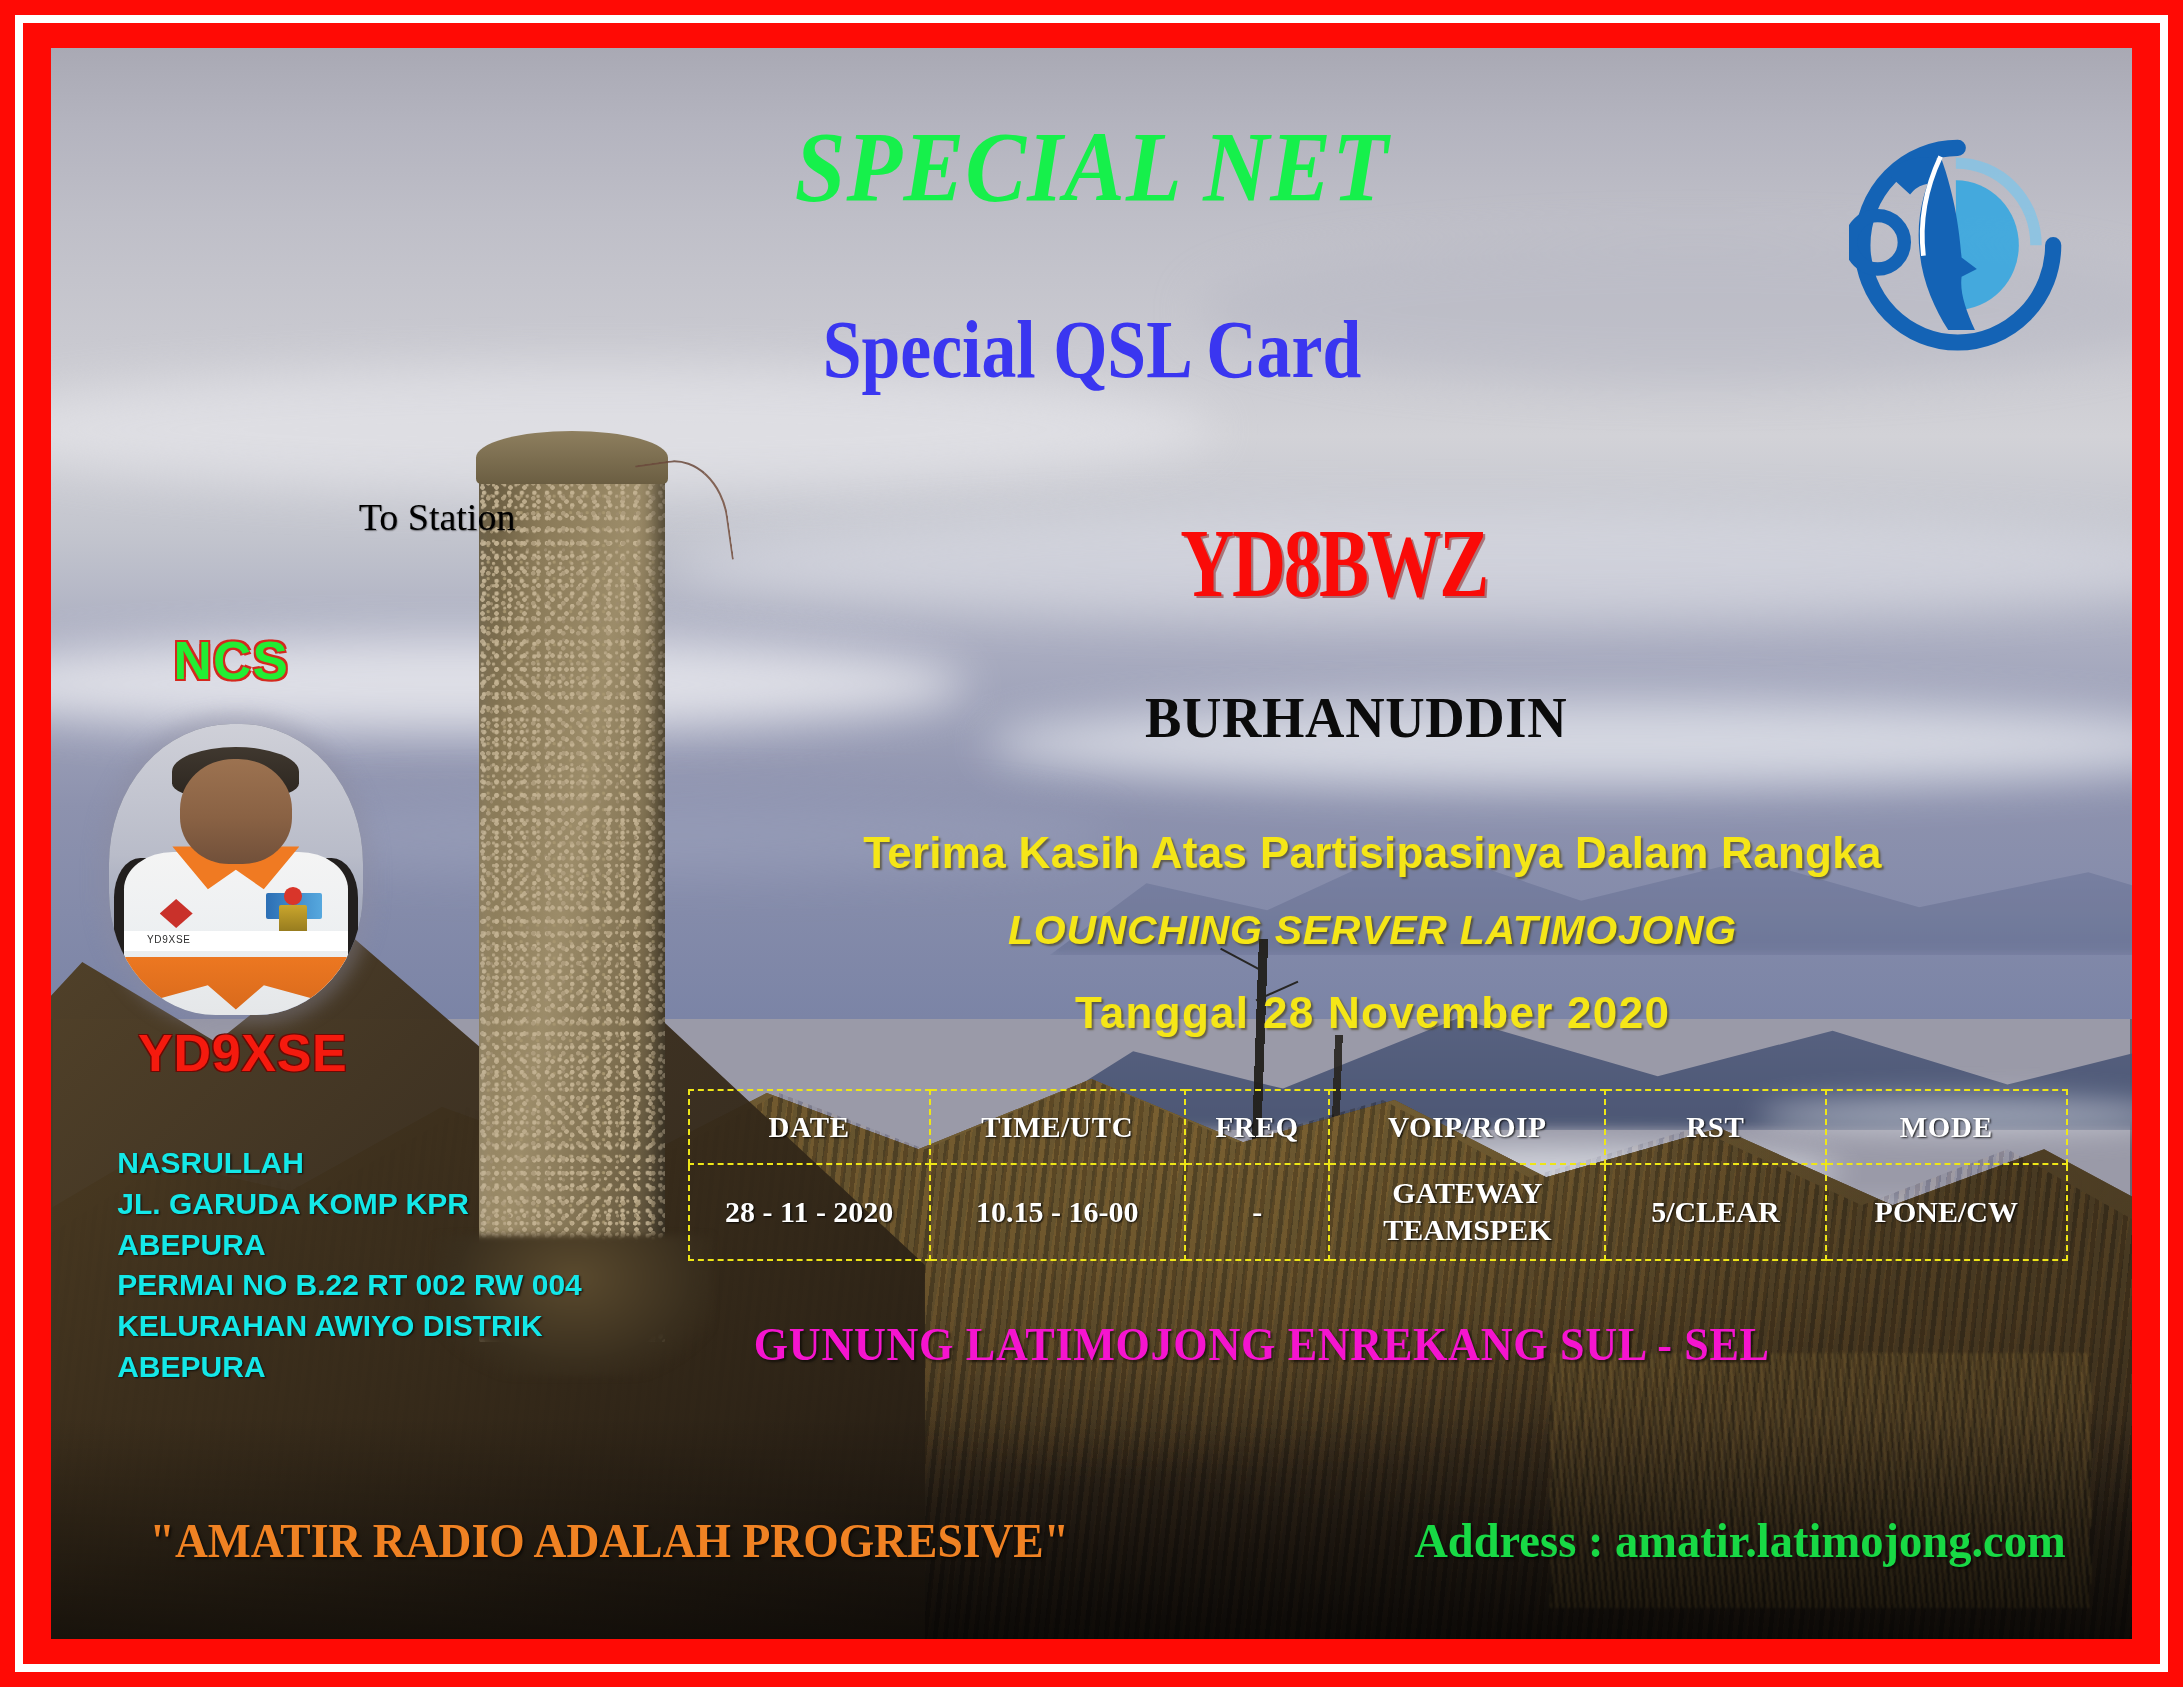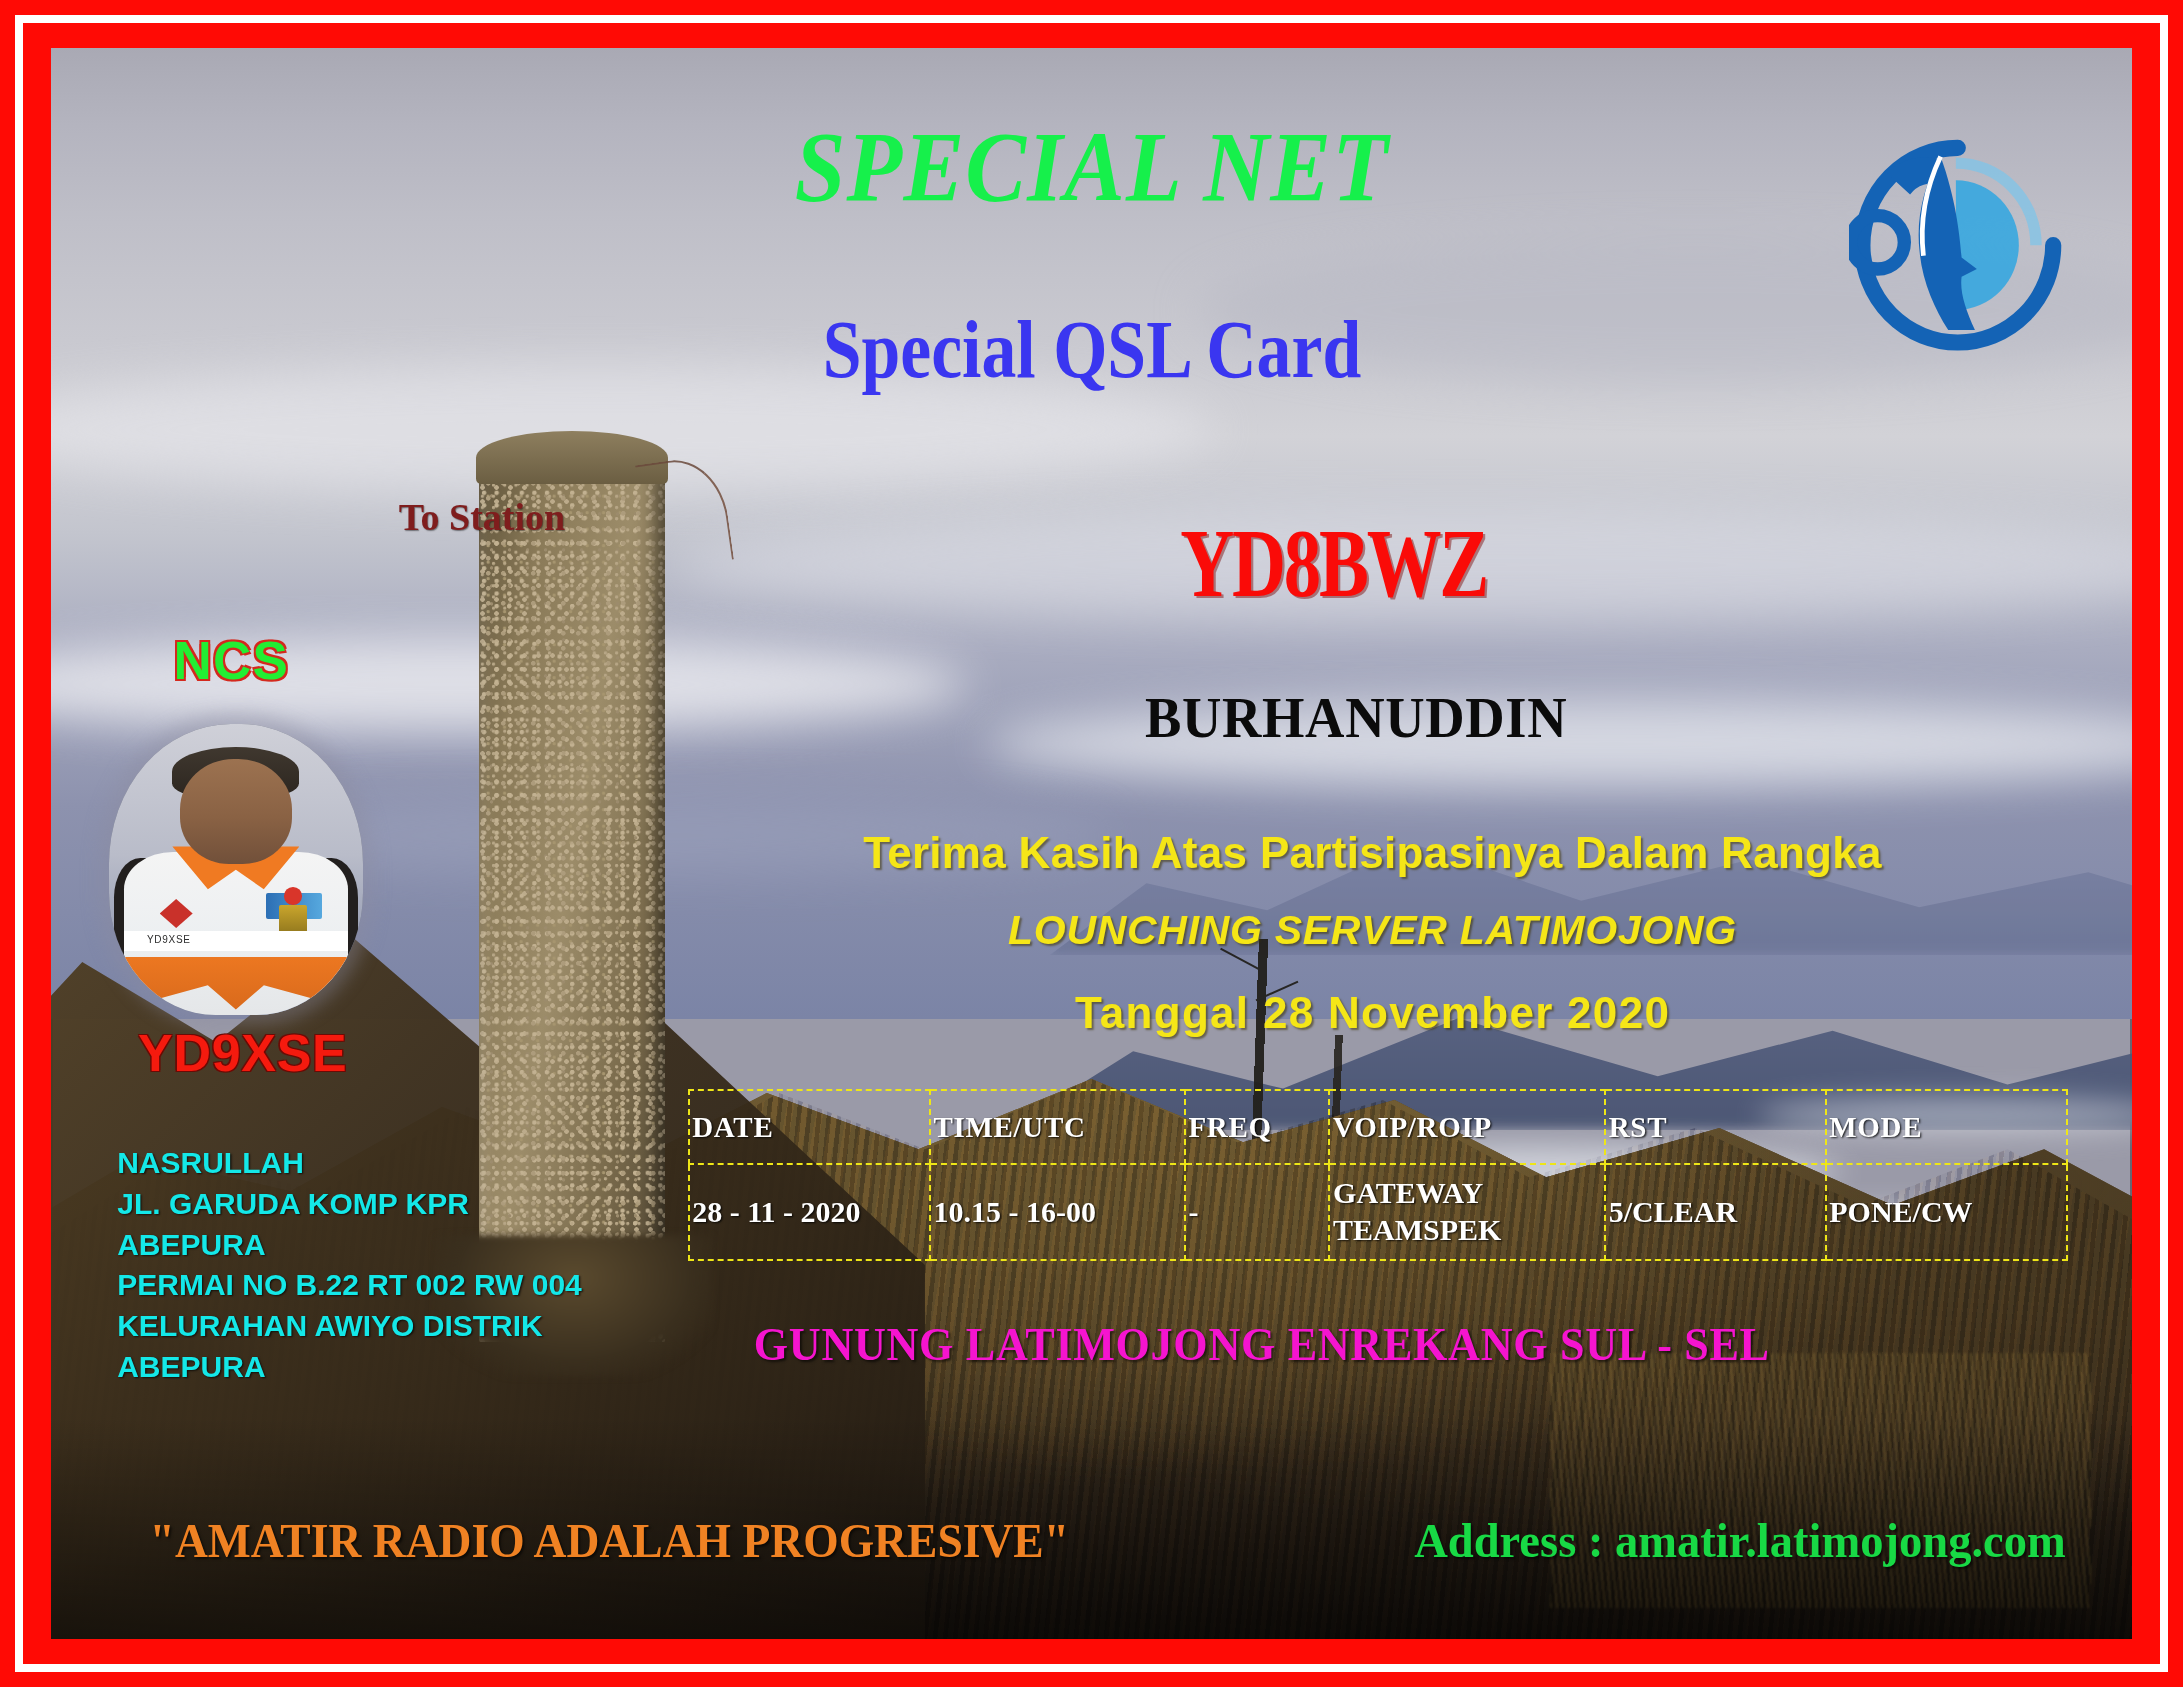--- a/index.html
+++ b/index.html
@@ -196,23 +196,22 @@
     left:0; top:15.9%; width:100%; text-align:center;
     font-family:"Liberation Serif", serif;
     font-weight:bold; font-size:83px;
     color:#3A36F0;
     transform:scaleX(.84);
   }
 
   .to-station {
     left:14.8%; top:28.1%;
     font-family:"Liberation Serif", serif;
-    font-weight:bold; font-size:38px; color:#7f1d1d;
+    font-weight:normal; font-size:38px; color:#000000;
     text-shadow:0.7px 0.7px 1.3px rgba(0,0,0,.45);
-    margin-left:40px;
   }
 
   .ncs {
     left:5.9%; top:36.6%;
     font-family:"Liberation Sans", sans-serif;
     font-weight:bold; font-size:53px;
     color:#22EE33;
     text-shadow:-2px -2px 0 #D4291E, 2px -2px 0 #D4291E,
                 -2px  2px 0 #D4291E, 2px  2px 0 #D4291E;
     letter-spacing:1.3px;
@@ -322,21 +321,21 @@
   
   .qso-table {
     position:absolute; left:30.6%; top:65.4%; width:66.3%; height:10.8%;
     border-collapse:collapse;
   }
   .qso-table td {
     border:2px dashed #EEE617;
     color:#ffffff;
     font-family:"Liberation Serif", serif;
     font-weight:bold;
-    text-align:left;
+    text-align:center;
     vertical-align:middle;
     text-shadow:1.3px 1.3px 2px rgba(0,0,0,.8);
     padding:1.3px 2.6px;
   }
   .qso-table tr.head td { font-size:29px; height:44%; letter-spacing:0.7px; }
   .qso-table tr.body td { font-size:30px; height:56%; letter-spacing:0px; }
   .col-date { width:17.5%; } .col-time { width:18.5%; }
   .col-freq { width:10.5%; } .col-voip { width:20.0%; }
   .col-rst  { width:16.0%; } .col-mode { width:17.5%; }
   .two-line { line-height:1.22; }

